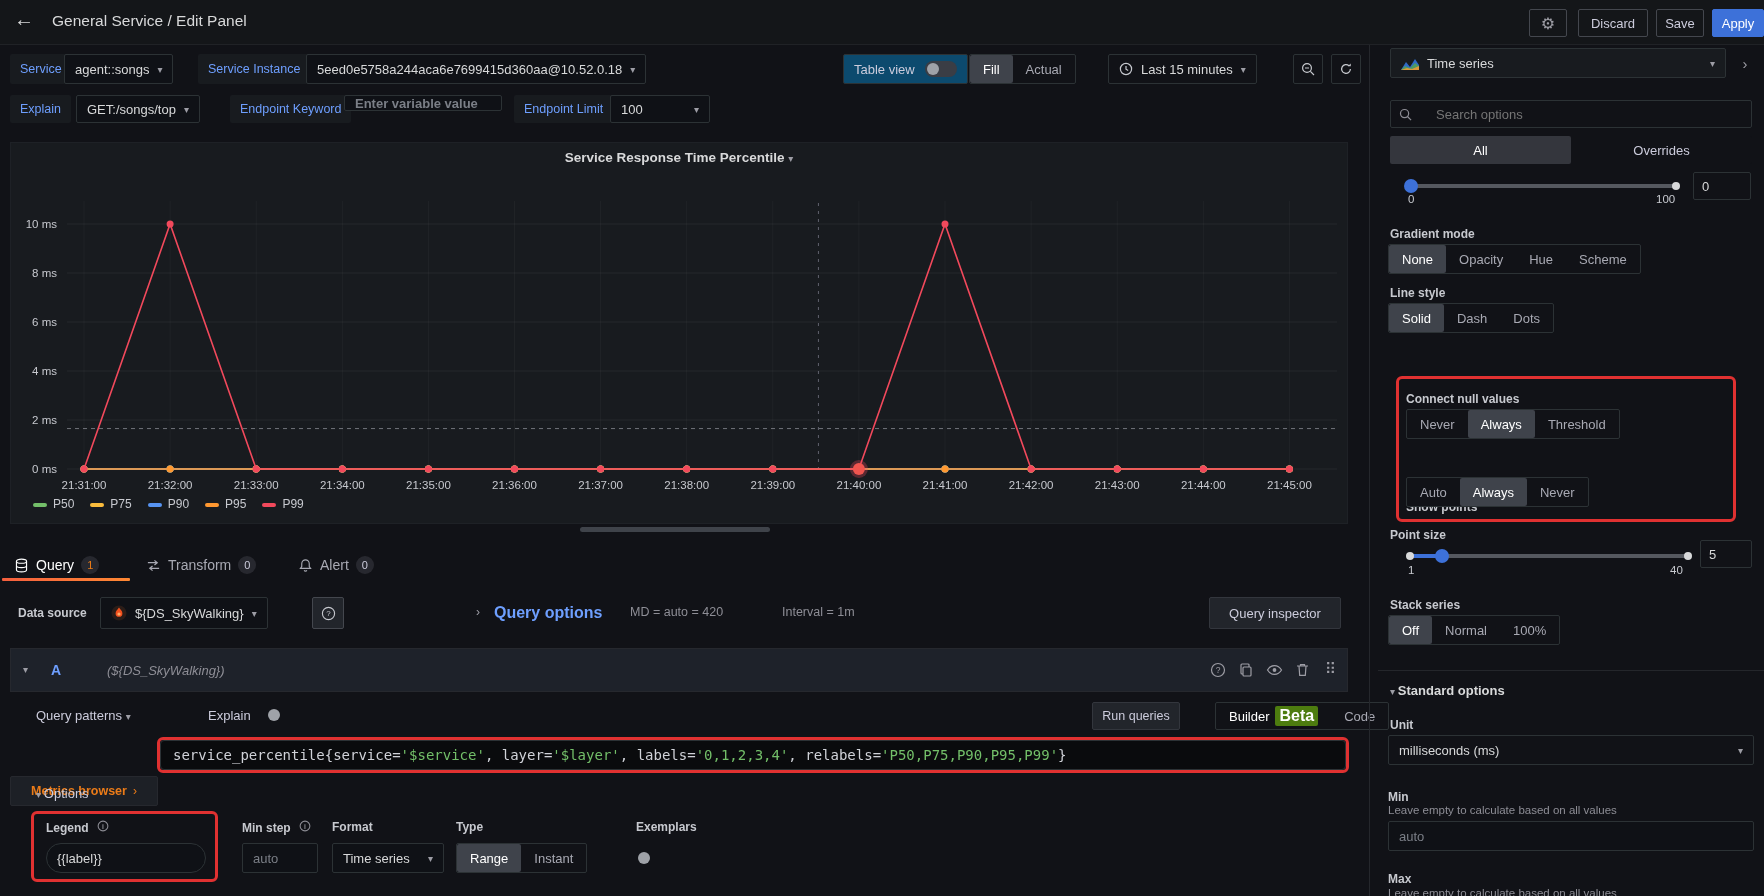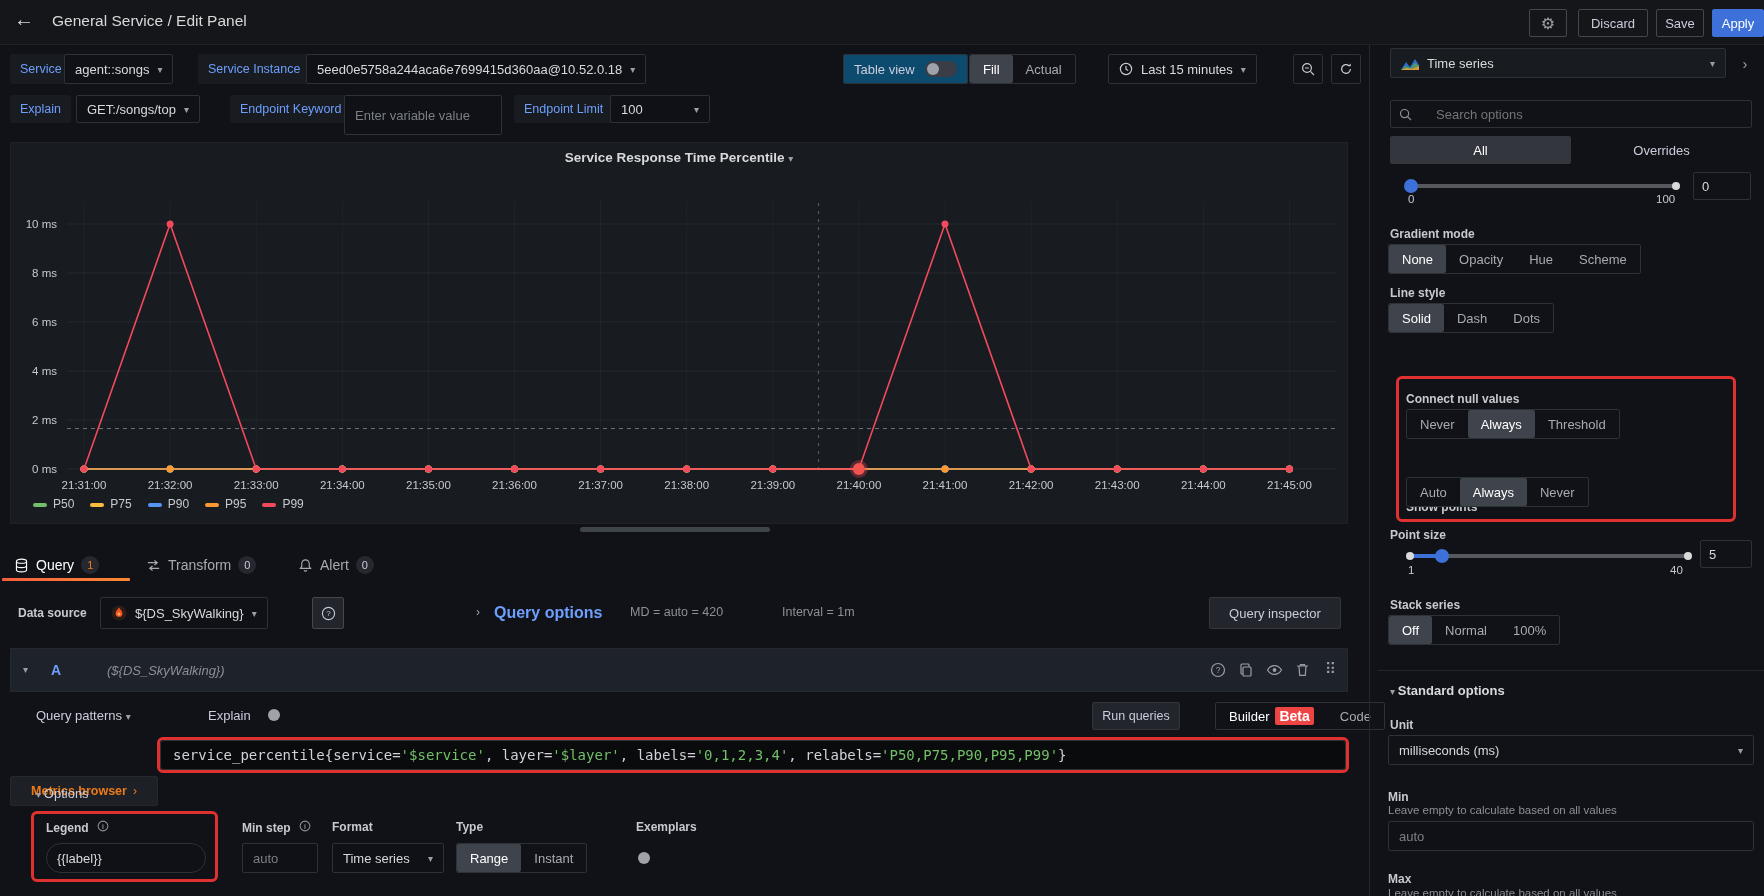--- a/index.html
+++ b/index.html
@@ -120,21 +120,21 @@
     </span>
   </div>
 
   
   <div class="chip" style="left:10px;top:95px;height:28px;">Explain</div>
   <div class="drop" style="left:76px;top:95px;height:28px;">
     <span>GET:/songs/top</span>
       <span class="caret">▾</span>
   </div>
   <div class="chip" style="left:230px;top:95px;height:28px;">Endpoint Keyword</div>
-  <input class="inp" style="left: 344px; top: 95px; height: 40px; width: 158px;" placeholder="Enter variable value">
+  <input class="inp" style="left: 344px; top: 95px; height: 16px; width: 158px; font-weight: bold;" placeholder="Enter variable value">
   <div class="chip" style="left:514px;top:95px;height:28px;">Endpoint Limit</div>
   <div class="drop" style="left:610px;top:95px;height:28px;width:100px;justify-content:space-between;">
     <span>100</span>
       <span class="caret">▾</span>
   </div>
 
   
   <div class="panel">
     <div class="panel-title">
       <span>Service Response Time Percentile</span>
@@ -374,21 +374,21 @@
   <div class="abs" style="left:36px;top:708px;font-size:13px;cursor:pointer;">
     <span>Query patterns</span>
     <span class="caret"> ▾</span>
   </div>
   <div class="abs" style="left:208px;top:708px;font-size:13px;">Explain</div>
   <span class="toggle abs" style="left:266px;top:707px;"></span>
   <div class="btn abs" style="left:1092px;top:702px;width:88px;height:28px;background:#22252b;border-color:#33363d;font-size:12.5px;">Run queries</div>
   <div class="seg" style="left:1215px;top:702px;height:28px;">
     <div class="seg-opt" style="color:#fff;gap:6px;">
       <span>Builder</span>
-      <span style="background:#ef4444;color:#fff;font-size:14px;border-radius:2px;padding:1px 4px;font-weight:600;">Beta</span>
+      <span style="background:#4d7c0f;color:#fff;font-size:16px;border-radius:2px;padding:1px 4px;font-weight:600;">Beta</span>
     </div>
     <div class="seg-opt">Code</div>
   </div>
 
   
   <div class="abs" style="left:10px;top:776px;width:148px;height:30px;background:#1d2026;border:1px solid #26282e;border-radius:2px;display:flex;align-items:center;justify-content:center;gap:6px;cursor:pointer;">
     <span style="color:#eb7b18;font-size:12.5px;font-weight:600;">Metrics browser</span>
     <span style="color:#eb7b18;font-size:12px;">›</span>
   </div>
   <div class="abs mono qexpr" id="query-expr" style="left:160px;top:740px;width:1186px;height:30px;background:#0a0b0d;border:1px solid #2c3235;border-radius:4px;display:flex;align-items:center;padding:0 12px;font-size:14px;white-space:pre;overflow:hidden;"><span class="k">service_percentile{</span><span class="k">service=</span><span class="v">'$service'</span><span class="k">, </span><span class="k">layer=</span><span class="v">'$layer'</span><span class="k">, </span><span class="k">labels=</span><span class="v">'0,1,2,3,4'</span><span class="k">, </span><span class="k">relabels=</span><span class="v">'P50,P75,P90,P95,P99'</span><span class="k">}</span></div>

